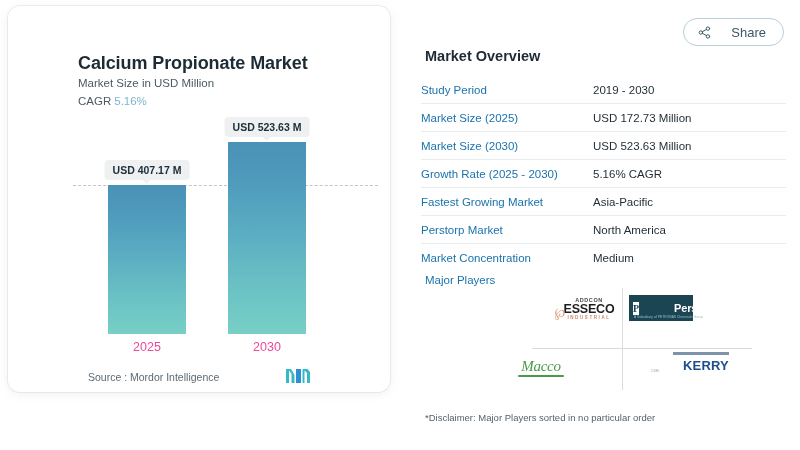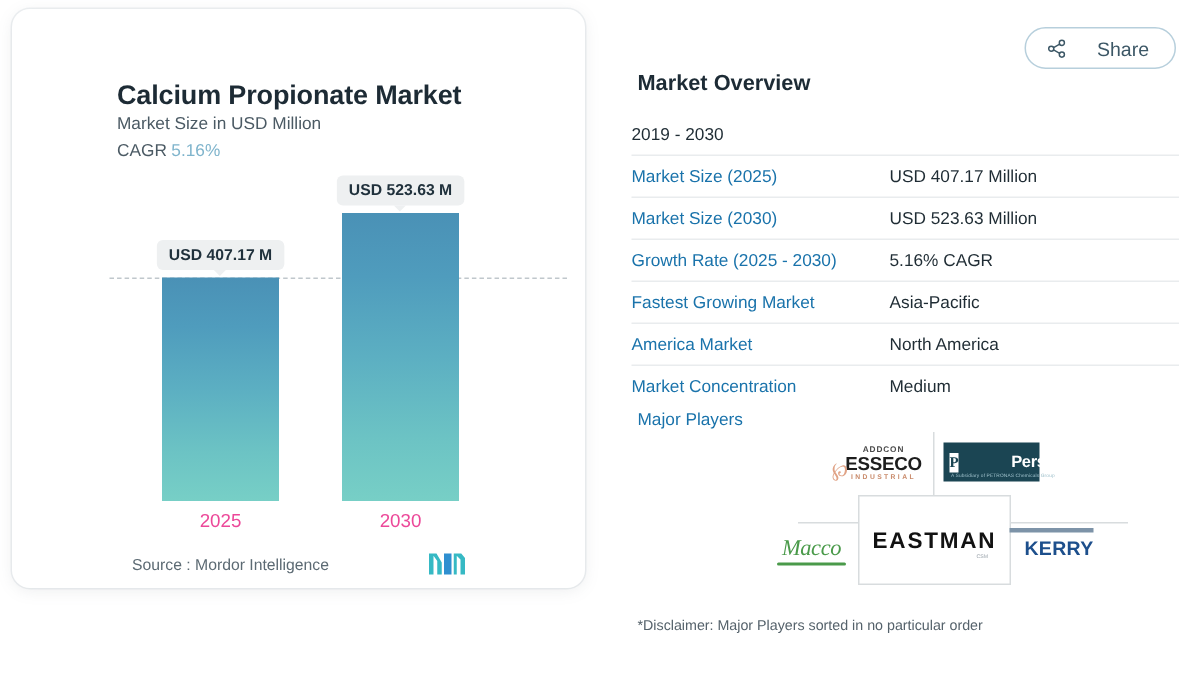--- a/index.html
+++ b/index.html
@@ -380,45 +380,46 @@
     <line x1="5.4" y1="9" x2="10.4" y2="11.8"></line>
   </svg>
   <span id="share-label">Share</span>
 </div>
 
 <div id="overview-title">Market Overview</div>
 
 <div id="overview-table">
 
   <div class="ov-row">
+    <div class="ov-key">Study Period</div>
     <div class="ov-val">2019 - 2030</div>
   </div>
 
   <div class="ov-row">
     <div class="ov-key">Market Size (2025)</div>
-    <div class="ov-val">USD 407.17 Million</div>
+    <div class="ov-val">USD 172.73 Million</div>
   </div>
 
   <div class="ov-row">
     <div class="ov-key">Market Size (2030)</div>
     <div class="ov-val">USD 523.63 Million</div>
   </div>
 
   <div class="ov-row">
     <div class="ov-key">Growth Rate (2025 - 2030)</div>
     <div class="ov-val">5.16% CAGR</div>
   </div>
 
   <div class="ov-row">
     <div class="ov-key">Fastest Growing Market</div>
     <div class="ov-val">Asia-Pacific</div>
   </div>
 
   <div class="ov-row">
-    <div class="ov-key">America Market</div>
+    <div class="ov-key">Perstorp Market</div>
     <div class="ov-val">North America</div>
   </div>
 
   <div class="ov-row last">
     <div class="ov-key">Market Concentration</div>
     <div class="ov-val">Medium</div>
   </div>
 
 </div>
 
@@ -439,23 +440,20 @@
   </div>
 
   <div class="logo-cell" id="logo-perstorp">
     <div id="perstorp-box">
       <div id="perstorp-icon">P</div>
       <div id="perstorp-name">Perstorp</div>
       <div id="perstorp-tag">A Subsidiary of PETRONAS Chemicals Group</div>
     </div>
   </div>
 
-  <div id="center-box">
-    <div id="eastman-name">EASTMAN</div>
-  </div>
 
   <div class="logo-cell" id="logo-macco">
     <div id="macco-name">Macco<span id="macco-underline"></span></div>
   </div>
 
   <div class="logo-cell" id="logo-kerry">
     <div class="kerry-wrap">
       <div id="kerry-bar"></div>
       <div id="kerry-name">KERRY</div>
       <div id="kerry-small">CSM</div>

